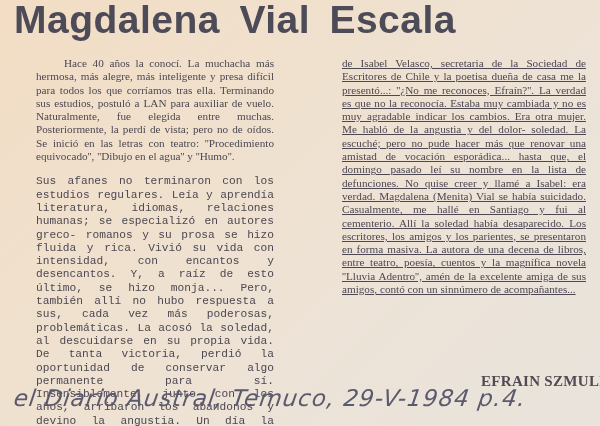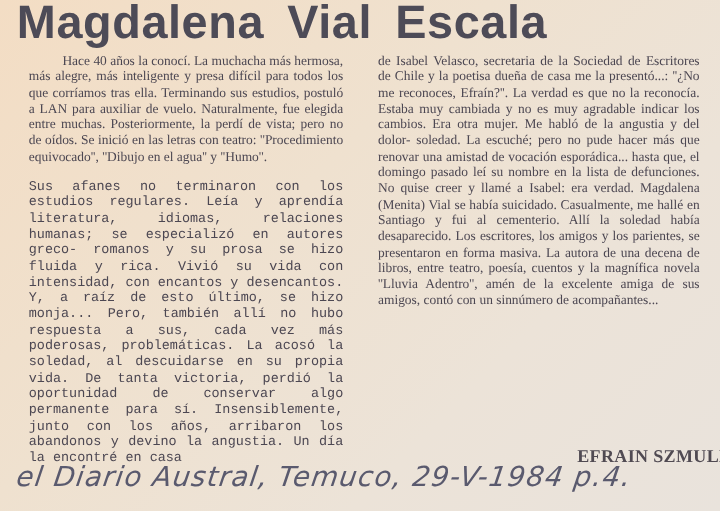--- a/index.html
+++ b/index.html
@@ -13,24 +13,24 @@
   .title {
     position:absolute; left:14px; top:-2px;
     font-family: "Liberation Sans", sans-serif;
     font-weight:bold; font-size:39px; letter-spacing:0.5px;
     color:#4d4b57; word-spacing:8px; white-space:nowrap;
   }
   .col {
     position:absolute; font-size:11.2px; line-height:13.3px;
     text-align:justify; color:#4c4752;
   }
-  .col p { margin:0; text-indent:0; }
+  .col p { margin:12px; text-indent:0; }
   .col p.ind { text-indent:28px; }
   .col-left { left:24px; top:45px; width:262px; }
-  .col-right { left:315px; top:45px; width:268px; }
+  .col-right { left:330px; top:45px; width:268px;text-decoration:underline; }
   .p2 { margin-top:12px !important;font-family:Liberation Mono, monospace; }
   .byline {
     position:absolute; left:481px; top:373px;
     font-size:15px; font-weight:bold; letter-spacing:0.3px; color:#504a52;
     white-space:nowrap;
   }
   .handwritten {
     position:absolute; left:14px; top:385px;
     font-family: "DejaVu Sans", sans-serif; font-style:italic;
     font-size:23px; color:#5a5a6e; letter-spacing:1px; white-space:nowrap;

